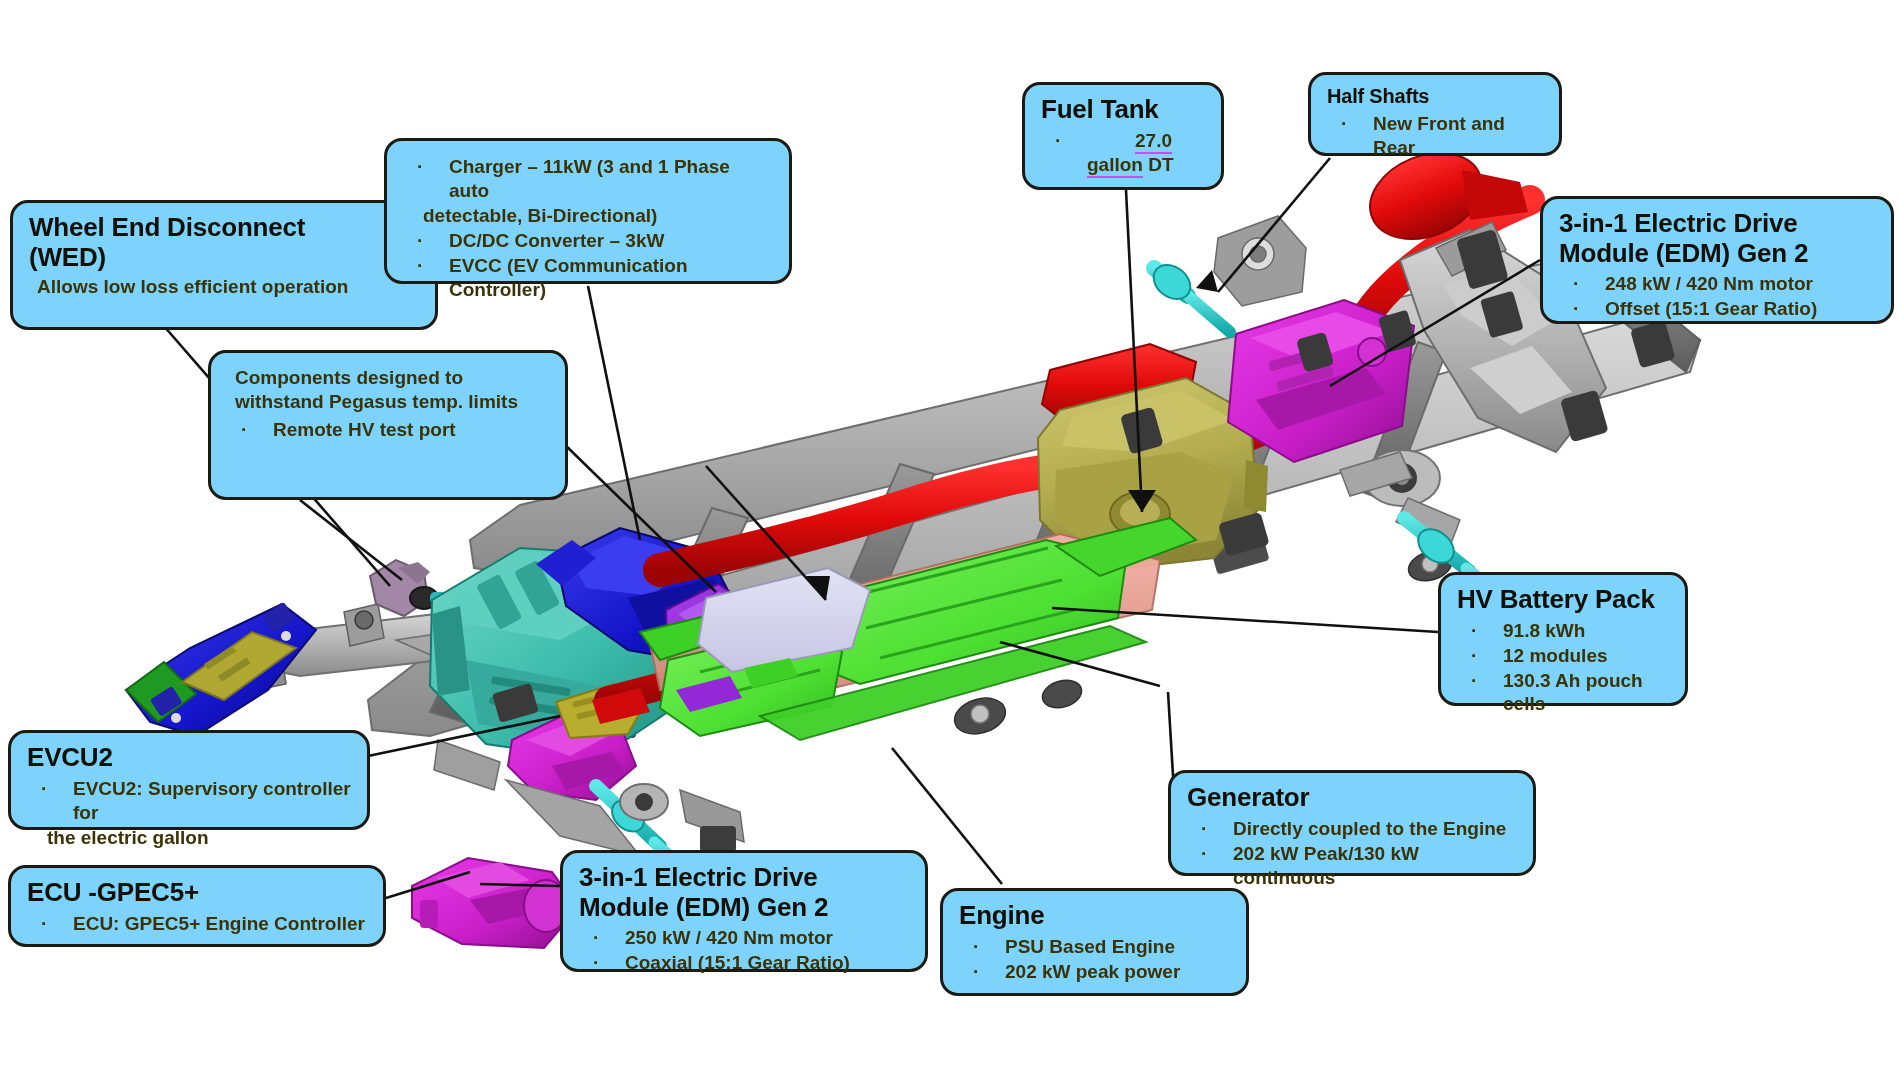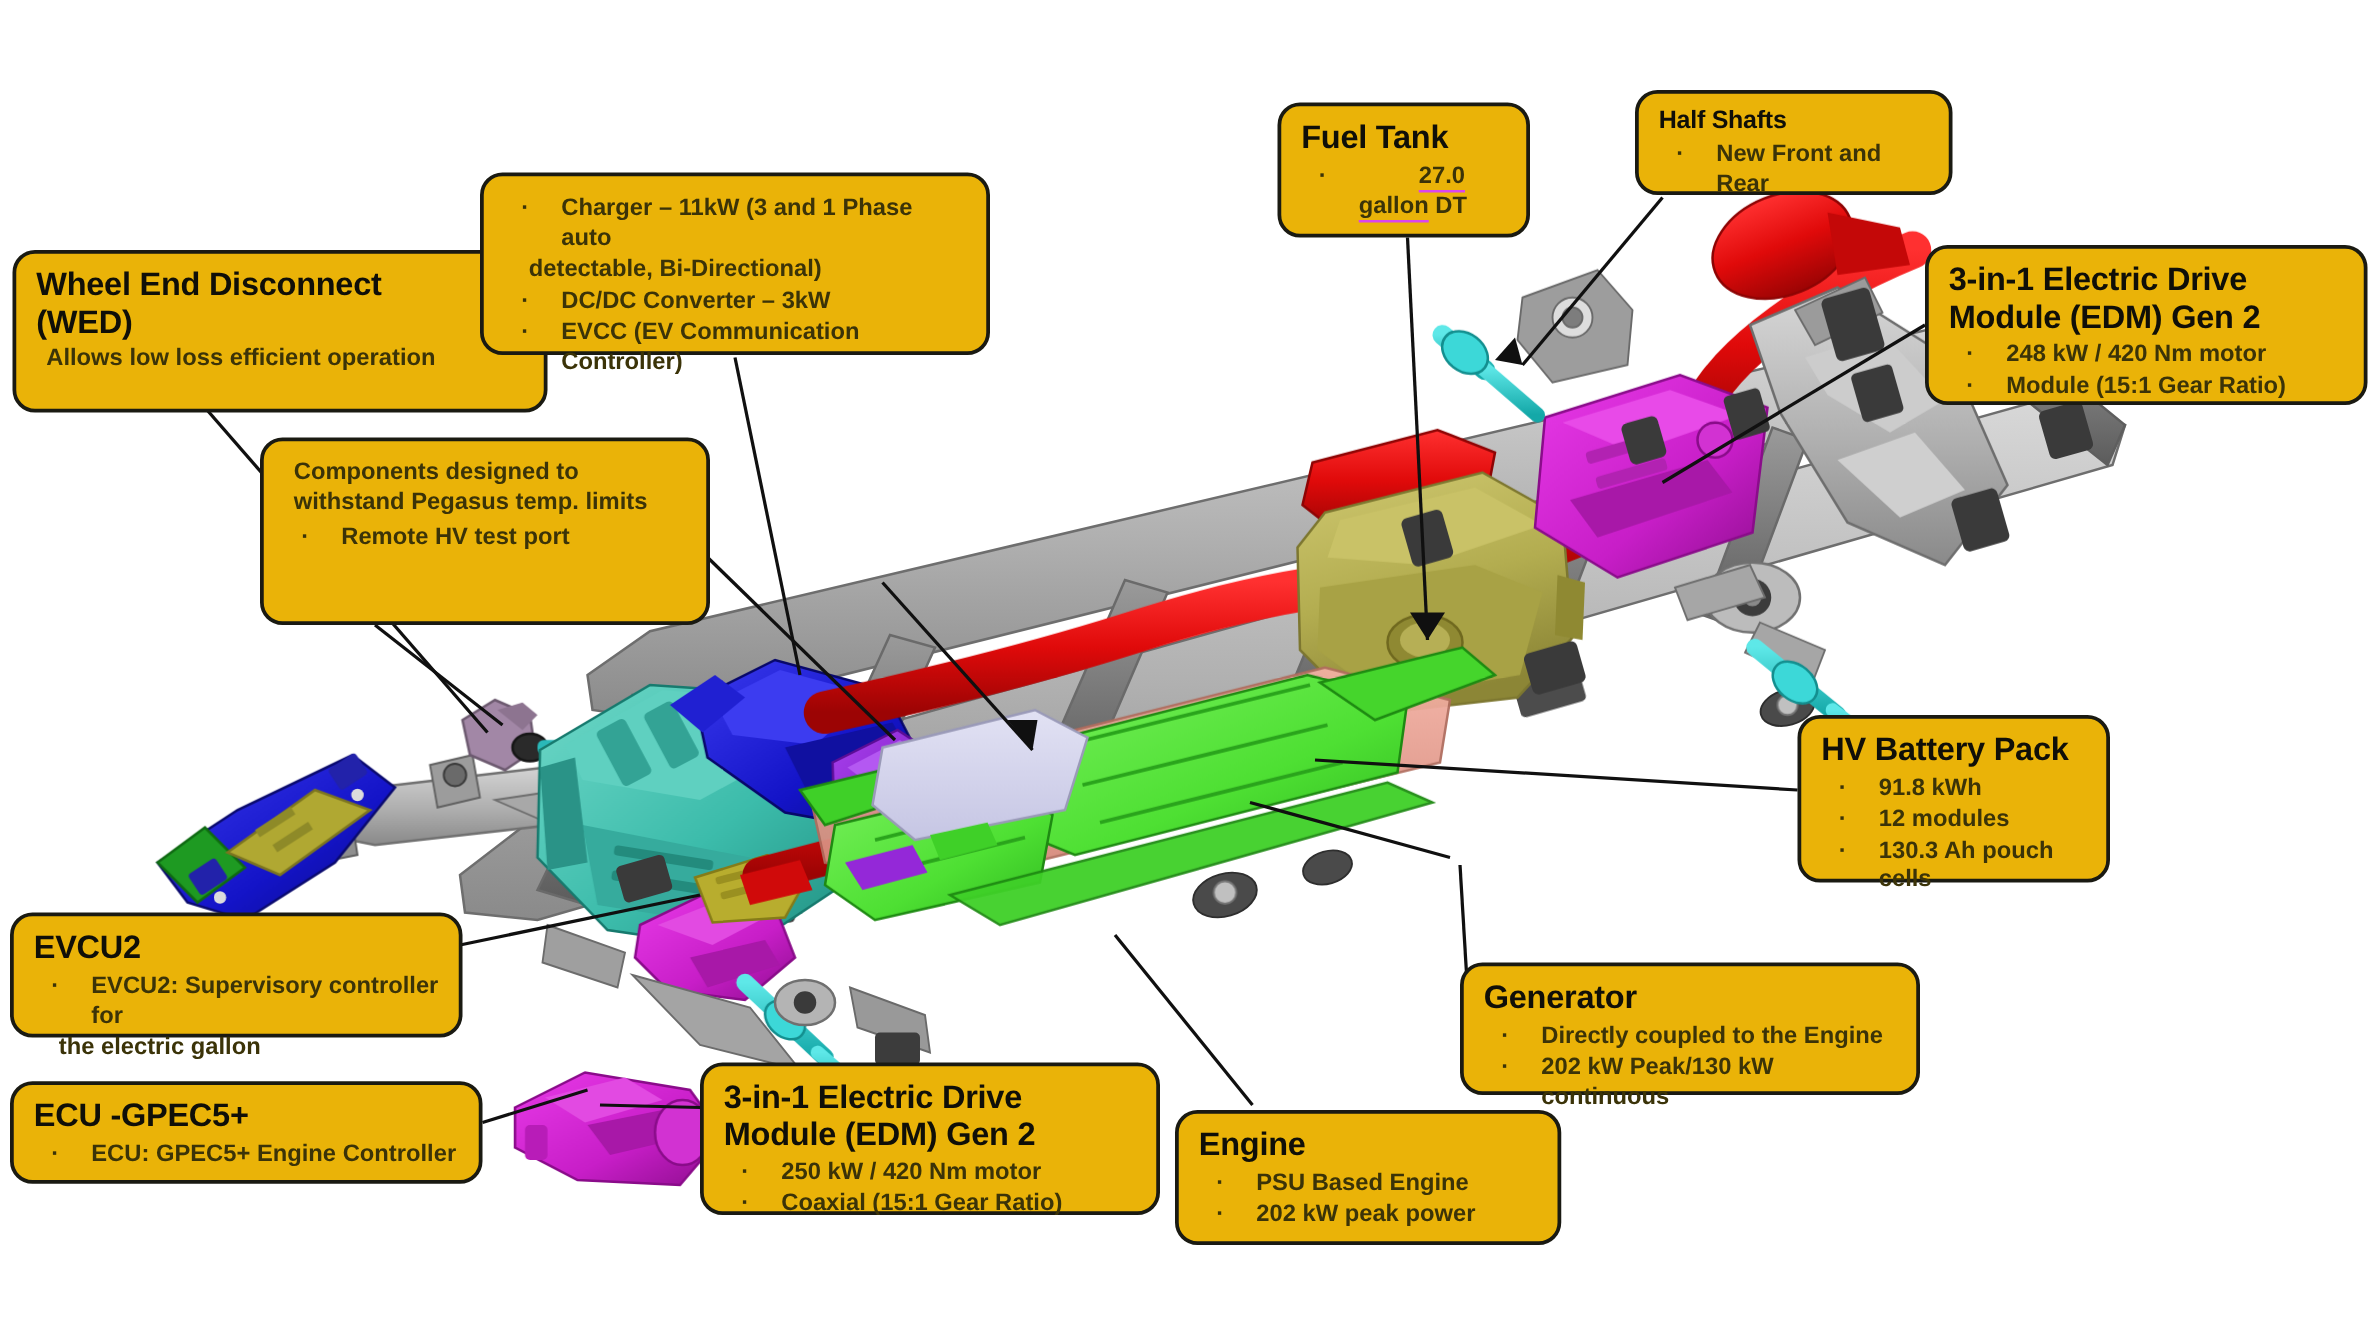--- a/index.html
+++ b/index.html
@@ -28,21 +28,21 @@
   #leader-svg {
     position: absolute;
     left: 0; top: 0;
     width: 1900px;
     height: 1068px;
     pointer-events: none;
   }
   
   .callout {
     position: absolute;
-    background: #eab308;
+    background: #7dd3fc;
     border: 3px solid #1a1a12;
     border-radius: 18px;
     box-sizing: border-box;
     padding: 10px 14px 12px 16px;
     color: #231f10;
   }
   .callout .title {
     font-weight: bold;
     font-size: 26px;
     line-height: 1.14;
@@ -531,21 +531,21 @@
     <ul>
       <li><span class="bullet">·</span><span>New Front and Rear</span></li>
     </ul>
   </div>
 
   <div class="callout" id="box-edm-top">
     <div class="title">3-in-1 Electric Drive
 Module (EDM) Gen 2</div>
     <ul>
       <li><span class="bullet">·</span><span>248 kW / 420 Nm motor</span></li>
-      <li><span class="bullet">·</span><span>Module (15:1 Gear Ratio)</span></li>
+      <li><span class="bullet">·</span><span>Offset (15:1 Gear Ratio)</span></li>
     </ul>
   </div>
 
   <div class="callout" id="box-hvbatt">
     <div class="title">HV Battery Pack</div>
     <ul>
       <li><span class="bullet">·</span><span>91.8 kWh</span></li>
       <li><span class="bullet">·</span><span>12 modules</span></li>
       <li><span class="bullet">·</span><span>130.3 Ah pouch cells</span></li>
     </ul>

